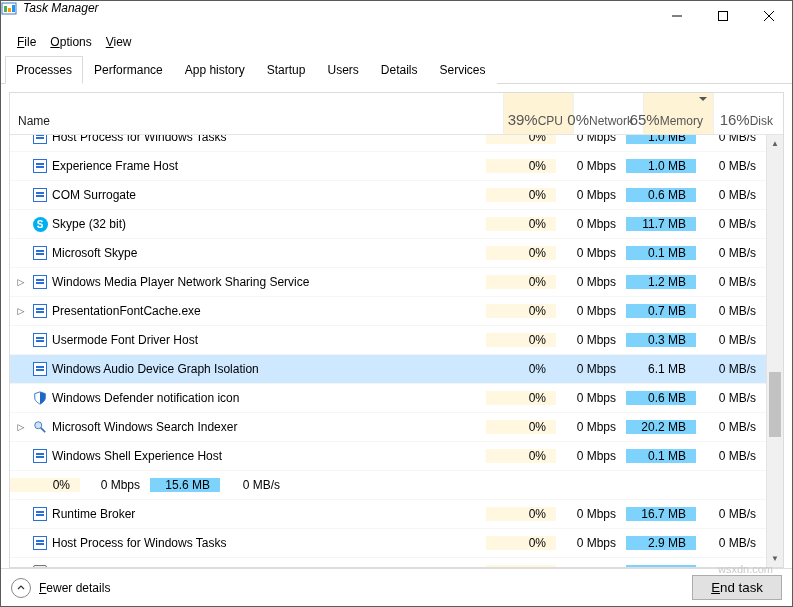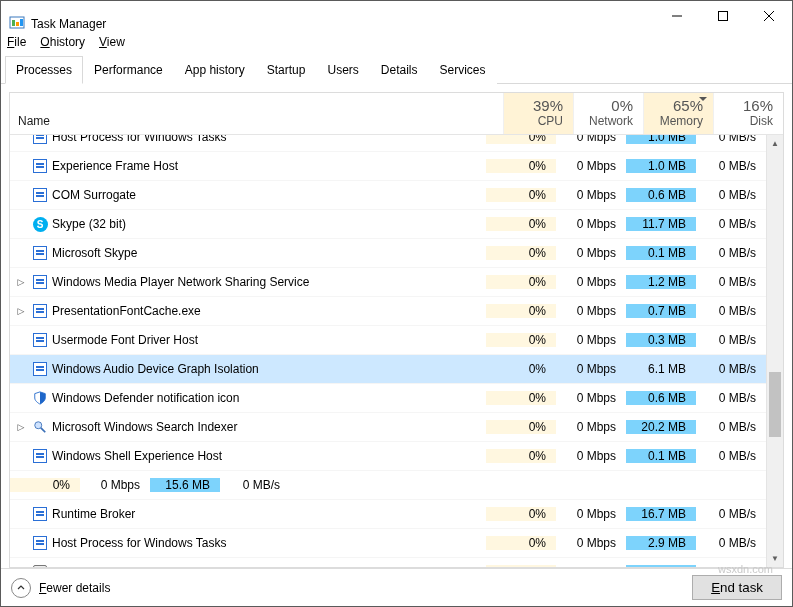--- a/index.html
+++ b/index.html
@@ -1,41 +1,41 @@
 <!DOCTYPE html>
 <html><head>
 <meta charset="utf-8">
 <style>
   * { box-sizing: border-box; }
   html, body { margin: 0; padding: 0; font-family: "Segoe UI", Tahoma, sans-serif; font-size: 12px; color: #000; }
   body { width: 793px; height: 607px; border: 1px solid #5a5a5a; background: #fff; display: flex; flex-direction: column; overflow: hidden; }
 
   
-  .titlebar { display: flex; align-items: flex-end; height: 30px; padding-left: 8px; }
+  .titlebar { display: flex; align-items: flex-start; height: 30px; padding-left: 0; font-style: italic; }
   .titlebar .tb-icon { width: 16px; height: 16px; margin-right: 6px; display:flex; align-items:center; justify-content:center; }
   .titlebar .tb-title { flex: 0 0 auto; }
   .titlebar .spacer { flex: 1; }
   .winbtn { width: 46px; height: 30px; display: flex; align-items: center; justify-content: center; font-size: 10px; }
   .winbtn svg { width: 10px; height: 10px; }
 
   
-  .menubar { display: flex; gap: 2px; padding: 2px 4px 4px 0; }
+  .menubar { display: flex; gap: 2px; padding: 2px 4px 4px 10px; }
   .menuitem { padding: 2px 6px; }
   .menuitem .ul { text-decoration: underline; }
 
   
   .tabs { display:flex; border-bottom: 1px solid #d9d9d9; padding-left: 4px; }
   .tab { padding: 6px 10px; border: 1px solid transparent; border-bottom: none; position: relative; top: 1px; background:#fff; }
   .tab.active { border-color: #d9d9d9; border-bottom: 1px solid #fff; }
 
   
   .grid { flex:1; display:flex; flex-direction:column; border: 1px solid #dcdcdc; margin: 8px 8px 0 8px; min-height:0; }
   .gridhead { display:flex; border-bottom: 1px solid #e5e5e5; height: 42px; }
   .col-name { flex:1; display:flex; align-items:flex-end; padding: 0 0 6px 8px; color:#1a1a1a; }
-  .col { width: 70px; display:flex; flex-direction:column; align-items:flex-end; justify-content:flex-end; padding: 4px 10px 6px 0; border-left:1px solid #f0f0f0; position:relative; }
+  .col { width: 70px; display:flex; align-items:flex-end; justify-content:flex-end; padding: 4px 10px 6px 0; border-left:1px solid #f0f0f0; position:relative; }
   .col .pct { font-size: 15px; color:#555; }
   .col .lbl { color:#555; }
   .col.hilite { background:#fff3d6; }
   .col.sort::before { content:""; position:absolute; top:4px; right:6px; border:4px solid transparent; border-top-color:#555; }
 
   
   .gridbody { flex:1; overflow:hidden; position:relative; }
   .rows { position:absolute; inset:0; overflow:hidden; }
   .row { display:flex; height:29px; align-items:center; border-bottom:1px solid #f5f5f5; }
   .row.sel { background:#cde8ff; }
@@ -100,21 +100,21 @@
   <div class="winbtn">
       <svg viewBox="0 0 10 10">
         <line x1="0" y1="0" x2="10" y2="10" stroke="#000"></line>
         <line x1="10" y1="0" x2="0" y2="10" stroke="#000"></line>
       </svg>
     </div>
 </div>
 
 <div class="menubar">
   <div class="menuitem"><span class="ul">F</span><span>ile</span></div>
-  <div class="menuitem"><span class="ul">O</span><span>history</span></div>
+  <div class="menuitem"><span class="ul">O</span><span>ptions</span></div>
   <div class="menuitem"><span class="ul">V</span><span>iew</span></div>
 </div>
 
 <div class="tabs" id="tabstrip">
     <div class="tab active">Processes</div>
     <div class="tab">Performance</div>
     <div class="tab">App history</div>
     <div class="tab">Startup</div>
     <div class="tab">Users</div>
     <div class="tab">Details</div>

